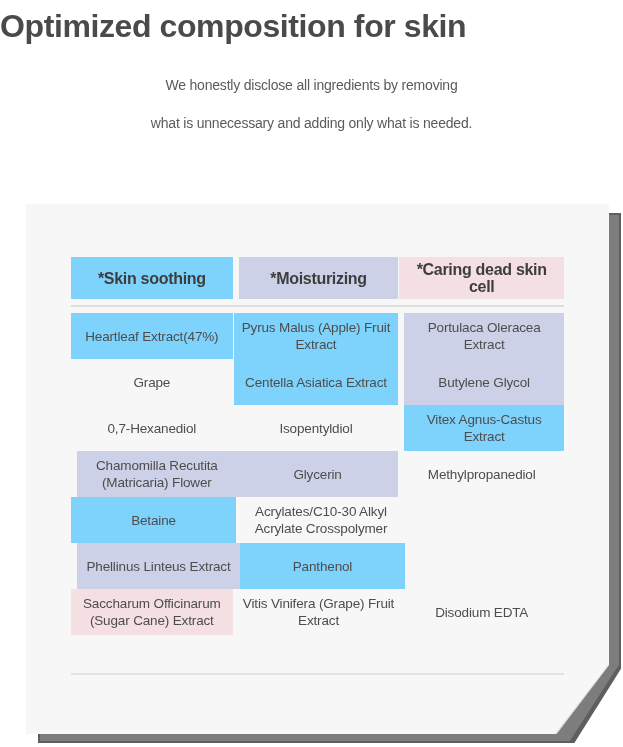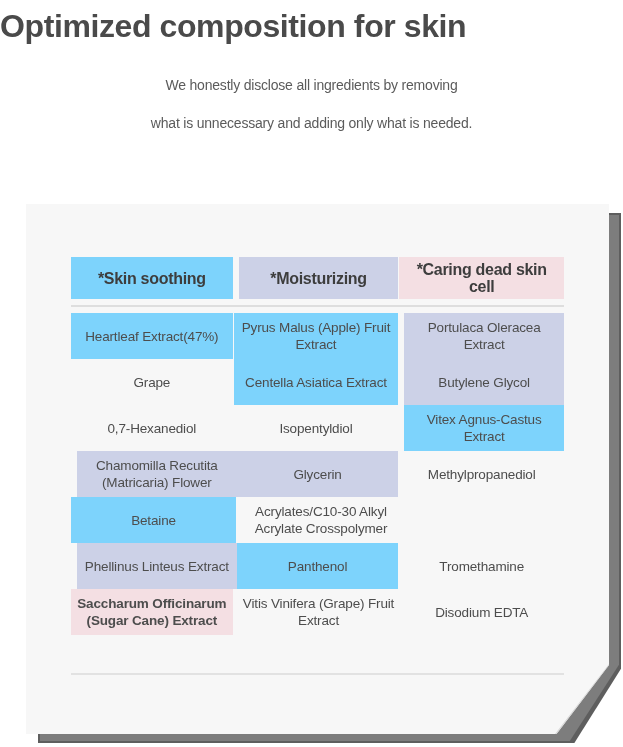--- a/index.html
+++ b/index.html
@@ -118,21 +118,21 @@
   
   .head-row .cell {
     height: 42px;
     font-size: 16px;
     font-weight: bold;
     color: #3d3d3d;
     letter-spacing: -0.3px;
   }
   .hl-green  { background: #7dd3fc; }
   .hl-blue   { background: #ccd1e7; }
-  .hl-pink   { background: #f4dfe3; font-weight: bold; }
+  .hl-pink   { background: #f4dfe3; }
   .hl-none   { background: transparent; }
 
   .divider {
     height: 2px;
     background: #dedede;
     width: 493px;
     margin: 6px 0 6px 0;
   }
   .divider-bottom {
     height: 2px;
@@ -195,21 +195,20 @@
       </div>
 
       <div class="row body-row">
         <div class="cell col0 hl-green">Betaine</div>
         <div class="cell col2 hl-none">Acrylates/C10-30 Alkyl Acrylate Crosspolymer</div>
       </div>
 
       <div class="row body-row">
         <div class="cell col1 hl-blue">Phellinus Linteus Extract</div>
         <div class="cell col0 hl-green">Panthenol</div>
-        <div class="cell col2 hl-none">Tromethamine</div>
       </div>
 
       <div class="row body-row">
         <div class="cell col0 hl-pink">Saccharum Officinarum (Sugar Cane) Extract</div>
         <div class="cell col1 hl-none">Vitis Vinifera (Grape) Fruit Extract</div>
         <div class="cell col2 hl-none">Disodium EDTA</div>
       </div>
 
       <div class="divider-bottom"></div>
 

